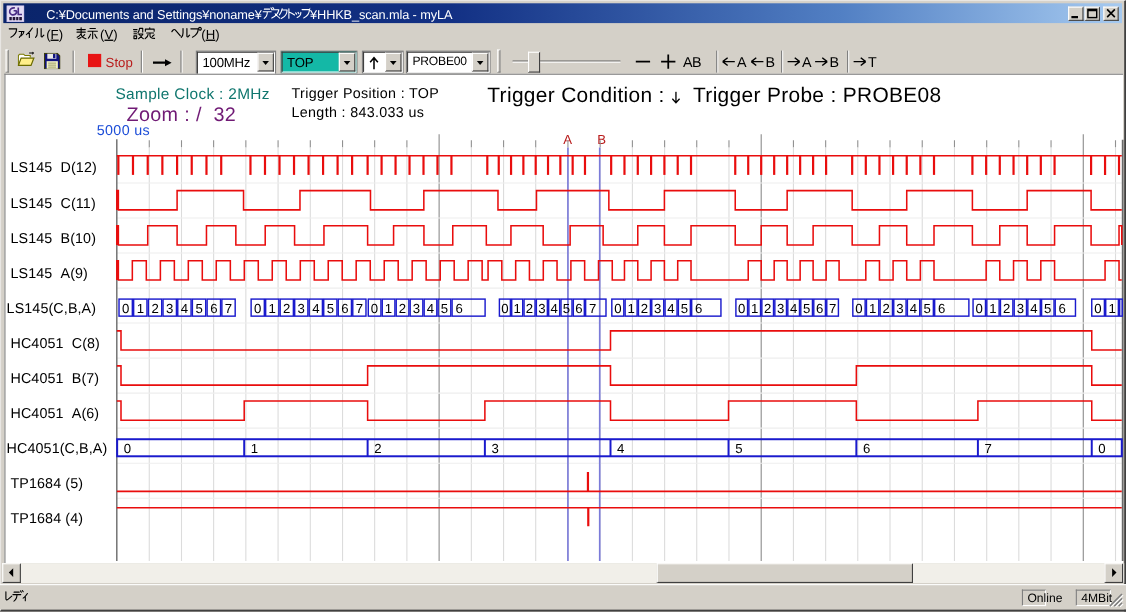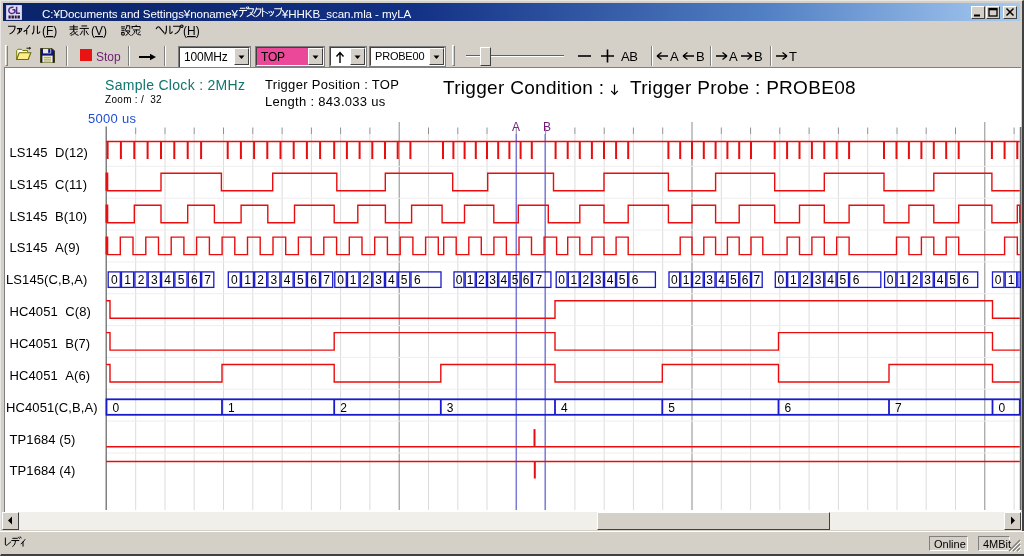--- a/index.html
+++ b/index.html
@@ -1,18 +1,18 @@
 <!DOCTYPE html>
 <html><head><meta charset="utf-8"><style>
 html,body{margin:0;padding:0;width:1024px;height:556px;overflow:hidden;background:#d4d0c8;
 font-family:"Liberation Sans",sans-serif;}
 *{box-sizing:border-box}
 .abs{position:absolute}
 svg{display:block}
-.t12{font-size:12px;color:#701a75}
+.t12{font-size:12px;color:#b91c1c}
 </style></head><body>
 <div class="abs" style="left:0;top:0;width:1024px;height:556px;background:#d4d0c8;border-top:1px solid #e8e6e3;border-left:1px solid #e8e6e3;border-right:2px solid #404040;border-bottom:2px solid #404040"></div>
 
 <div class="abs" style="left:3px;top:3px;width:1017px;height:18px;background:linear-gradient(to right,#0a246a 0%,#123084 40%,#5280c4 75%,#a6caf0 100%)"></div>
 <svg class="abs" style="left:6px;top:5px" width="16" height="15">
 <rect x="0" y="0" width="16" height="15" fill="#e3dcf4"></rect>
 <rect x="0" y="0" width="16" height="15" fill="none" stroke="#b9aede" stroke-width="1"></rect>
 <path d="M7.5 2.2 C4.5 1.8 2.5 3.5 2.8 6 C3.1 8.4 6 9.2 7.8 8 C9 7.2 9.2 5.8 8.6 4.8 L6.4 4.8 M10.6 1.8 L10.6 8.2 L14 8.2" stroke="#4a2d86" stroke-width="1.5" fill="none"></path>
 <path d="M2.5 10.5 h2.2 v3 h-2.2 z M5.5 10.5 h2.4 v3 h-2.4 z M8.7 10.5 h2 v3 h-2 z M11.5 10.5 h2.4 v3 h-2.4 z" fill="#231537"></path>
 </svg>
@@ -82,21 +82,21 @@
   </svg>
 <div class="abs" style="left:164px;top:46px;width:2px;height:20px;border-left:1px solid #808080;border-right:1px solid #fff"></div>
 <div class="abs" style="left:179px;top:47px;width:71px;height:27px;background:#fff;border-top:1px solid #404040;border-left:1px solid #404040;border-bottom:1px solid #fff;border-right:1px solid #fff;box-shadow:0 0 0 1px #808080">
 <div class="abs" style="left:4px;top:2px;white-space:nowrap;font-size:12px;color:#000;letter-spacing:-0.2px">100MHz</div>
 <div class="abs" style="right:0px;top:0px;width:15px;height:17px;background:#d4d0c8;border-top:1px solid #fff;border-left:1px solid #fff;border-right:1px solid #404040;border-bottom:1px solid #404040">
 <svg width="13" height="15">
         <path d="M3.5 6.5 L9.5 6.5 L6.5 10 Z" fill="#000"></path>
       </svg>
     </div>
   </div>
-<div class="abs" style="left:256px;top:47px;width:68px;height:19px;background:#ec4899;border-top:1px solid #404040;border-left:1px solid #404040;border-bottom:1px solid #fff;border-right:1px solid #fff;box-shadow:0 0 0 1px #808080">
+<div class="abs" style="left:256px;top:47px;width:68px;height:19px;background:#14b8a6;border-top:1px solid #404040;border-left:1px solid #404040;border-bottom:1px solid #fff;border-right:1px solid #fff;box-shadow:0 0 0 1px #808080">
 <div class="abs" style="left:4px;top:2px;white-space:nowrap;font-size:12px;color:#000;letter-spacing:-0.2px">TOP</div>
 <div class="abs" style="right:0px;top:0px;width:15px;height:17px;background:#d4d0c8;border-top:1px solid #fff;border-left:1px solid #fff;border-right:1px solid #404040;border-bottom:1px solid #404040">
 <svg width="13" height="15">
         <path d="M3.5 6.5 L9.5 6.5 L6.5 10 Z" fill="#000"></path>
       </svg>
     </div>
   </div>
 <div class="abs" style="left:330px;top:47px;width:36px;height:19px;background:#fff;border-top:1px solid #404040;border-left:1px solid #404040;border-bottom:1px solid #fff;border-right:1px solid #fff;box-shadow:0 0 0 1px #808080">
 <div class="abs" style="left:4px;top:2px;white-space:nowrap;font-size:12px;color:#000;letter-spacing:-0.2px">
       <svg width="10" height="13" style="display:block;margin-top:1px">
@@ -137,21 +137,21 @@
   </svg>
 <div class="abs" style="left:651px;top:46px;width:2px;height:20px;border-left:1px solid #808080;border-right:1px solid #fff"></div>
 <div class="abs" style="left:710px;top:46px;width:2px;height:20px;border-left:1px solid #808080;border-right:1px solid #fff"></div>
 <div class="abs" style="left:770px;top:46px;width:2px;height:20px;border-left:1px solid #808080;border-right:1px solid #fff"></div>
 <div class="abs" style="left:4px;top:67px;width:1017px;height:445px;background:#fff;border-top:1px solid #808080;border-left:1px solid #808080"></div>
 <div class="abs" style="left:105px;top:77px;white-space:nowrap;font-size:14px;color:#0f766e;letter-spacing:0.3px">Sample Clock : 2MHz</div>
 <div class="abs" style="left:265px;top:77px;white-space:nowrap;font-size:13px;color:#000;letter-spacing:0.3px">Trigger Position : TOP</div>
 <div class="abs" style="left:443px;top:77px;white-space:nowrap;font-size:19px;color:#000000;letter-spacing:0.3px">Trigger Condition : <svg width="9" height="12" style="display:inline-block;vertical-align:-1.5px">
       <path d="M4.5 0.5 V10 M1.2 6.8 L4.5 10.4 L7.8 6.8" stroke="#000" stroke-width="1.2" fill="none"></path>
     </svg>&nbsp;&nbsp;Trigger Probe : PROBE08</div>
-<div class="abs" style="left:105px;top:94px;white-space:nowrap;font-size:10px;color:#000000;letter-spacing:0.3px">Zoom : /&nbsp;&nbsp;32</div>
+<div class="abs" style="left:115px;top:94px;white-space:nowrap;font-size:18px;color:#701a75;letter-spacing:0.3px">Zoom : /&nbsp;&nbsp;32</div>
 <div class="abs" style="left:265px;top:94px;white-space:nowrap;font-size:13px;color:#000;letter-spacing:0.3px">Length : 843.033 us</div>
 <div class="abs" style="left:88px;top:111px;white-space:nowrap;font-size:13px;color:#1d4ed8;letter-spacing:0.3px">5000 us</div>
 <div class="abs t12" style="left:512px;top:120px">A</div>
 <div class="abs t12" style="left:543px;top:120px">B</div>
 <svg class="abs" style="left:0;top:0" width="1024" height="556">
     <line x1="135.7" y1="127.5" x2="135.7" y2="134" stroke="#909090" stroke-width="1"></line>
     <line x1="135.7" y1="134" x2="135.7" y2="510" stroke="#dcdcdc" stroke-width="1"></line>
     <line x1="165.0" y1="127.5" x2="165.0" y2="134" stroke="#909090" stroke-width="1"></line>
     <line x1="165.0" y1="134" x2="165.0" y2="510" stroke="#dcdcdc" stroke-width="1"></line>
     <line x1="194.2" y1="127.5" x2="194.2" y2="134" stroke="#909090" stroke-width="1"></line>
@@ -465,21 +465,21 @@
     </svg>
   </div>
 <div class="abs" style="left:597px;top:512px;width:233px;height:18px;background:#d4d0c8;border-top:1px solid #fff;border-left:1px solid #fff;border-right:1.5px solid #404040;border-bottom:1.5px solid #404040"></div>
 <div class="abs" style="left:0;top:531px;width:1024px;height:23px;background:#d4d0c8;border-top:1px solid #fff"></div>
 <svg class="abs" style="left:0;top:0" width="80" height="556">
     <path transform="translate(4.0,537.5) scale(0.800)" d="M1.7 0.6 V8.1 C1.7 10.0 2.6 10.4 4.4 9.0 L8.4 5.6" fill="none" stroke="#000" stroke-width="1.25" stroke-linecap="round" stroke-linejoin="round"></path>
     <path transform="translate(11.5,537.5) scale(0.800)" d="M1.6 1.0 H7.4 M0.3 3.8 H9.2 M4.9 3.8 C4.9 7.2 3.9 9.6 1.5 11.2" fill="none" stroke="#000" stroke-width="1.25" stroke-linecap="round" stroke-linejoin="round"></path>
     <path transform="translate(11.5,537.5) scale(0.800)" d="M8.9 -0.4 L9.9 1.1 M11.0 -0.9 L12.0 0.6" fill="none" stroke="#000" stroke-width="1.25" stroke-linecap="round" stroke-linejoin="round"></path>
     <path transform="translate(19.0,537.5) scale(0.800)" d="M7.4 2.6 C6.0 4.9 4.5 6.5 2.6 7.8 M5.0 5.4 V10.8" fill="none" stroke="#000" stroke-width="1.25" stroke-linecap="round" stroke-linejoin="round"></path>
   </svg>
-<div class="abs" style="left:929px;top:536px;width:39px;height:15px;border-top:1px solid #808080;border-left:1px solid #808080;border-bottom:1px solid #fff;border-right:1px solid #fff">
+<div class="abs" style="left:929px;top:536px;width:22px;height:15px;border-top:1px solid #808080;border-left:1px solid #808080;border-bottom:1px solid #fff;border-right:1px solid #fff">
     <div class="abs" style="left:4px;top:1px;font-size:11px;color:#000">Online</div>
   </div>
 <div class="abs" style="left:978px;top:536px;width:32px;height:15px;border-top:1px solid #808080;border-left:1px solid #808080;border-bottom:1px solid #fff;border-right:1px solid #fff">
     <div class="abs" style="left:4px;top:1px;font-size:11px;color:#000">4MBit</div>
   </div>
 <svg class="abs" style="left:1008px;top:539px" width="14" height="13">
     <path d="M12 1 L1 12 M12 5 L5 12 M12 9 L9 12" stroke="#808080" stroke-width="1.5"></path>
     <path d="M13 2 L2 13 M13 6 L6 13 M13 10 L10 13" stroke="#fff" stroke-width="1"></path>
   </svg>
 </body></html>

